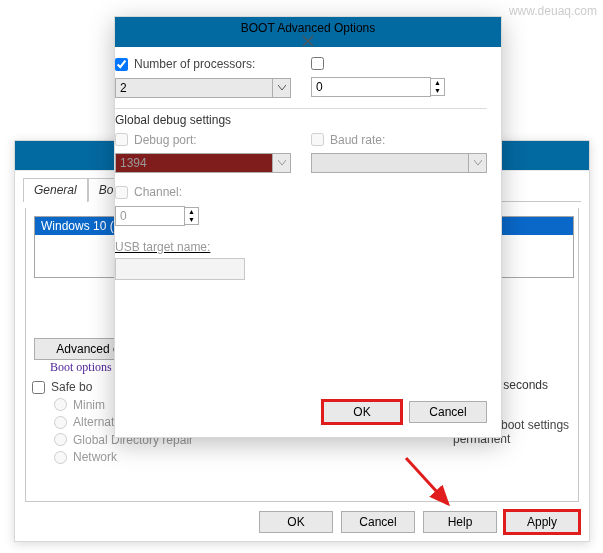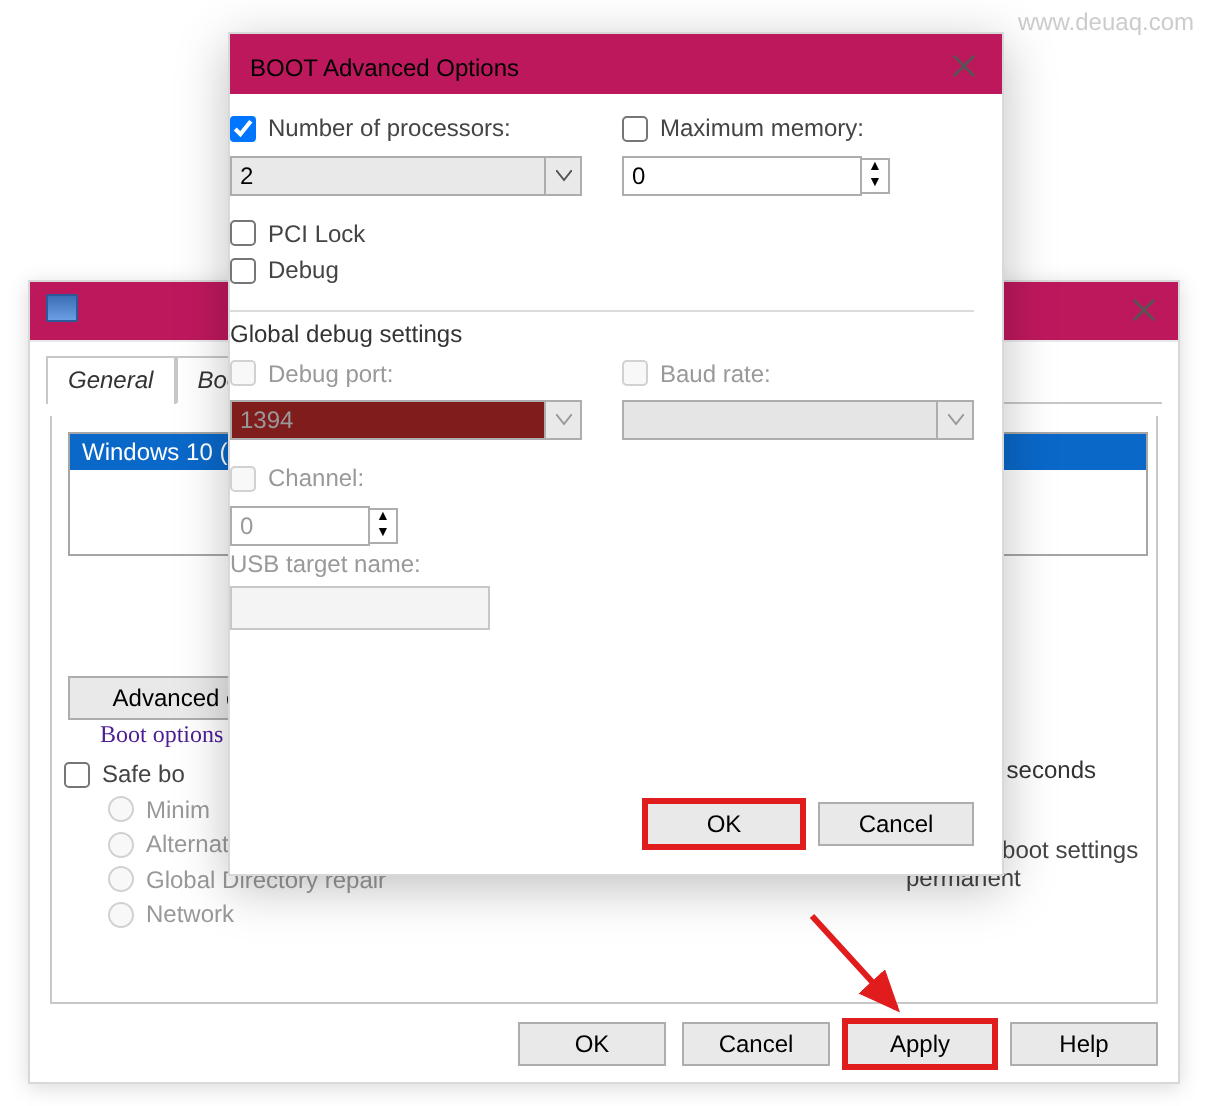--- a/index.html
+++ b/index.html
@@ -1,21 +1,21 @@
 <!DOCTYPE html>
 <html><head>
 <meta charset="utf-8">
 <style>
   * { box-sizing: border-box; font-family: "Segoe UI", Tahoma, sans-serif; font-size: 12px; }
   body { margin: 0; background: #fff; width: 603px; height: 553px; position: relative; overflow: hidden; }
   .watermark { position: absolute; top: 4px; right: 6px; color: #ccc; font-size: 12px; text-align: center; }
 
   
   .back { position: absolute; left: 14px; top: 140px; width: 576px; height: 402px; background: #fff; border: 1px solid #d8d8d8; box-shadow: 0 2px 10px rgba(0,0,0,.15); }
-  .titlebar { height: 30px; display: flex; align-items: center; justify-content: space-between; padding: 0 8px; background: #be185d; border-bottom: 1px solid #eaeaea; }
+  .titlebar { height: 30px; display: flex; align-items: center; justify-content: space-between; padding: 0 8px; background: #0369a1; border-bottom: 1px solid #eaeaea; flex-direction: column; }
   .titlebar .icon { width: 16px; height: 14px; background: linear-gradient(#3a6fb5,#6a9fe5); border: 1px solid #2a5a9a; border-radius: 1px; display: inline-block; margin-right: 6px; }
   .winbtn { display: inline-block; width: 18px; text-align: center; color: #666; }
 
   .tabstrip { margin: 6px 8px 0 8px; display: flex; position: relative; border-bottom: 1px solid #c8c8c8; }
   .tab { padding: 4px 10px; border: 1px solid #c8c8c8; border-bottom: none; background: #fff; color: #333; margin-right: 0; font-style: italic; }
   .tab.inactive { background: #fff; position: relative; top: 1px; }
   .tab.active { position: relative; top: 1px; border-bottom: 1px solid #fff; }
 
   .body { margin: 6px 10px 0 10px; padding: 8px; border: 1px solid #c8c8c8; border-top: none; height: 294px; position: relative; }
   .oslist { border: 1px solid #a6a6a6; height: 62px; width: 540px; background: #fff; }
@@ -122,22 +122,22 @@
       <label class="cb" style="align-items:flex-start; width:136px;">
           <input type="checkbox" style="">
           <span style="white-space:normal;">Make all boot settings permanent</span>
         </label>
     </div>
   </div>
 
   <div class="dlg-footer">
     <div class="btn">OK</div>
     <div class="btn">Cancel</div>
+    <div class="btn">Help</div>
     <div class="btn red-box">Apply</div>
-    <div class="btn">Help</div>
   </div>
 </div>
 
 <div class="front">
   <div class="titlebar">
     <span>BOOT Advanced Options</span>
     <span class="winbtn">
       <svg width="12" height="12" viewBox="0 0 12 12">
           <path d="M1 1 L11 11 M11 1 L1 11" stroke="#555" stroke-width="1.3"></path>
         </svg>
@@ -155,42 +155,31 @@
           <div class="caret">
               <svg width="8" height="6">
                 <path d="M0 0 L4 5 L8 0" stroke="#555" fill="none"></path>
               </svg>
             </div>
         </div>
       </div>
       <div class="col">
         <label class="cb">
             <input type="checkbox" style="">
-            <span>Maximum memory:</span>
           </label>
         <div class="spin" style="margin-top:4px;">
           <input style="background: rgb(255, 255, 255);" value="0">
           <div class="arrows">
               <span>▲</span>
               <span>▼</span>
             </div>
         </div>
       </div>
     </div>
 
-    <div style="margin-top:10px;">
-      <label class="cb">
-          <input type="checkbox" style="">
-          <span>PCI Lock</span>
-        </label><br>
-      <label class="cb">
-          <input type="checkbox" style="">
-          <span>Debug</span>
-        </label>
-    </div>
 
     <div class="group">
       <div class="title">Global debug settings</div>
       <div class="row2">
         <div class="col">
           <label class="cb disabled">
               <input type="checkbox" disabled="" style="">
               <span>Debug port:</span>
             </label>
           <div class="combo" style="margin-top:4px;">
@@ -225,21 +214,21 @@
           </label>
         <div class="spin" style="margin-top:4px; width:160px;">
           <input disabled="" style="width: 70px; background: rgb(255, 255, 255); color: rgb(153, 153, 153);" value="0">
           <div class="arrows">
               <span>▲</span>
               <span>▼</span>
             </div>
         </div>
       </div>
 
-      <div style="margin-top:2px;">
+      <div style="margin-top:14px;text-decoration:underline;">
         <div class="disabled">USB target name:</div>
         <input disabled="" style="border: 1px solid rgb(200, 200, 200); background: rgb(244, 244, 244); width: 130px; padding: 3px; margin-top: 4px;">
       </div>
     </div>
   </div>
 
   <div class="dlg-footer">
     <div class="btn red-box">OK</div>
     <div class="btn">Cancel</div>
   </div>

